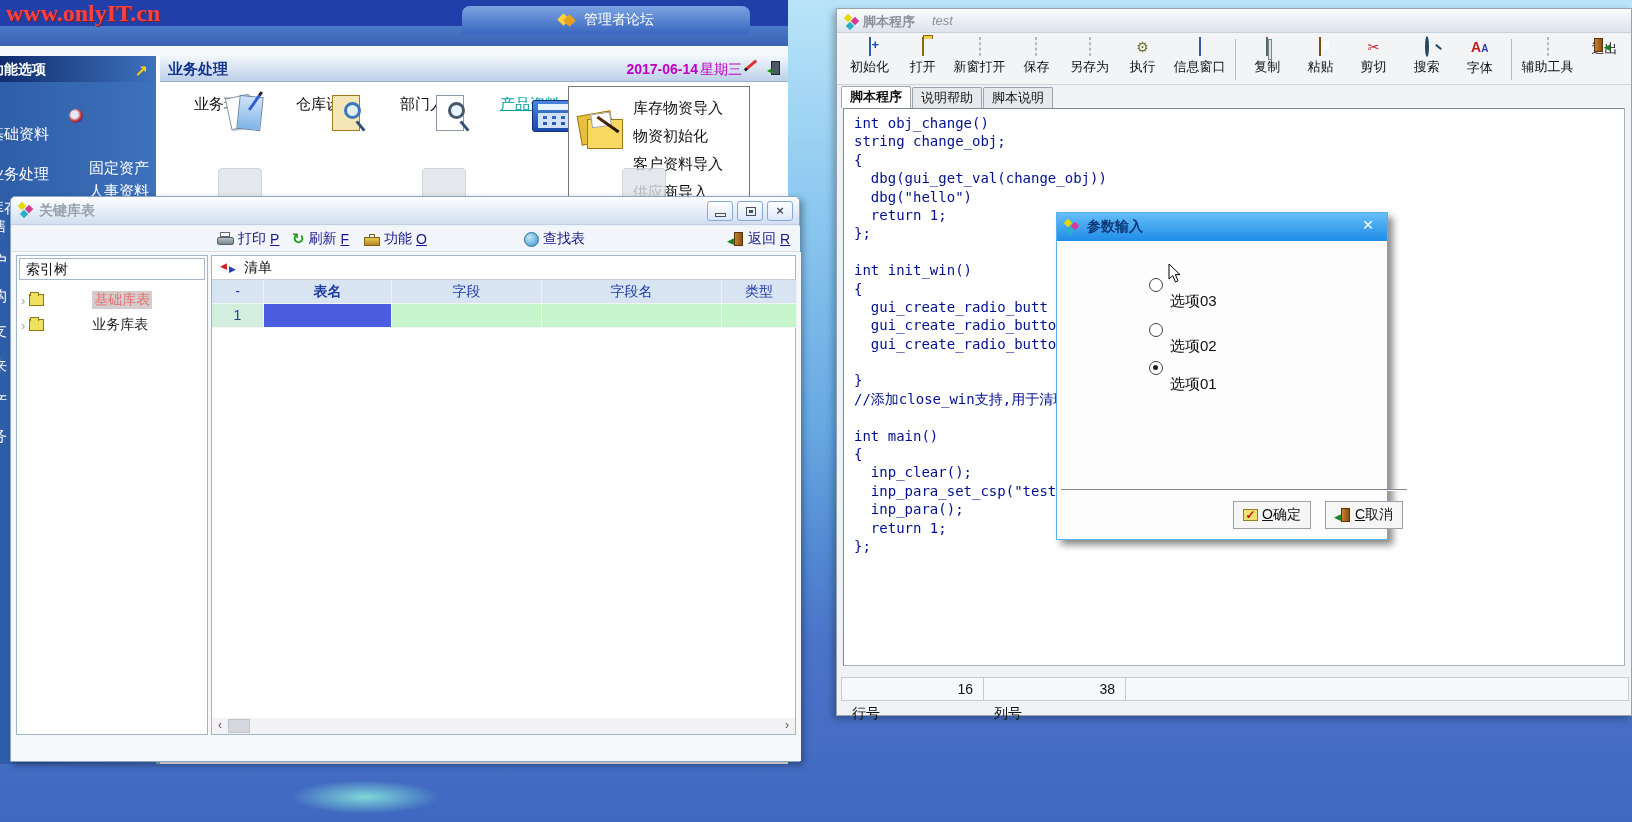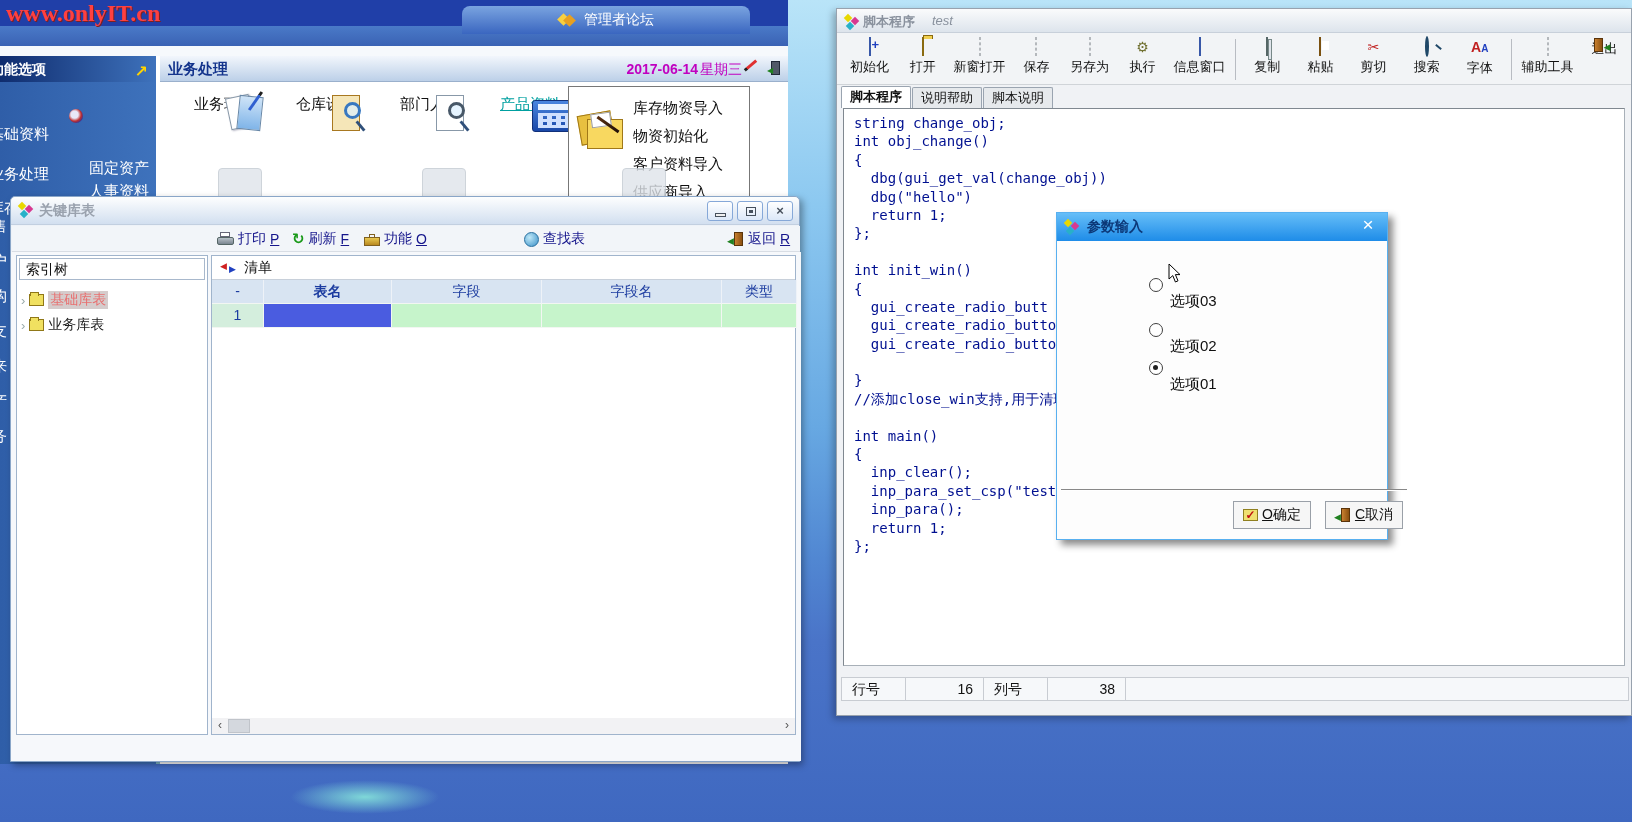--- a/index.html
+++ b/index.html
@@ -148,21 +148,21 @@
     background:#fff; border:1px solid #a0b4cc; }
   .tree-hdr { margin:2px; height:22px; border:1px solid #a8b8cc; font-size:14px;
     line-height:20px; padding-left:6px; color:#111; background:#fff; }
   .tree-item { position:absolute; left:4px; height:20px; display:flex; align-items:center; gap:4px;
     font-size:14px; cursor:pointer; }
   .tw-caret { color:#9aa; font-size:13px; }
   .tree-folder { width:15px; height:12px; background:#f0e060; border:1px solid #907818; position:relative; }
   .tree-folder::before { content:""; position:absolute; left:0; top:-3px; width:7px; height:3px;
     background:#f0e060; border:1px solid #907818; border-bottom:none; }
   .tree-item.selected .t-label { background:#d5cccc; color:#e87070; padding:0 2px; }
-  .tree-item .t-label { color:#202020; }
+  .tree-item .t-label { color:#202020;margin-left:44px; }
 
   .grid-panel { position:absolute; left:200px; top:3px; width:585px; height:480px;
     background:#fff; border:1px solid #a0b4cc; }
   .list-bar { position:absolute; left:0; top:0; width:100%; height:24px;
     border-bottom:1px solid #c8d0da; background:#fff; }
   .ic-swap { position:absolute; left:8px; top:5px; width:16px; height:13px; }
   .ic-swap .r { position:absolute; left:0; top:0; font-size:9px; color:#d02020; font-style:normal; }
   .ic-swap .b { position:absolute; right:0; bottom:0; font-size:9px; color:#2040c0; font-style:normal; }
   .list-title { position:absolute; left:32px; top:3px; font-size:14px; color:#111; }
   .grid-row { position:absolute; left:0; width:585px; height:24px; display:flex; }
@@ -223,21 +223,21 @@
     border:1px solid #9aa4b0; border-bottom:none; background:#e6e9ec; border-radius:2px 2px 0 0; margin-right:1px; }
   .swtab.active { background:#fff; font-weight:bold; position:relative; top:-1px; height:22px; }
   .code-area { position:absolute; left:6px; top:99px; width:782px; height:558px;
     background:#fff; border:1px solid #a8b0b8; border-top-color:#808890; border-left-color:#808890;
     padding:6px 0 0 10px; overflow:hidden; }
   .code-line { height:18.4px; white-space:pre; font-family:"DejaVu Sans Mono","Liberation Mono",monospace;
     font-size:14px; color:#001090; }
   .sw-status { position:absolute; left:4px; top:668px; width:788px; height:24px;
     background:#f6f8fa; border:1px solid #c8ccd2; display:flex; font-size:14px; color:#111; }
   .sw-seg { border-right:1px solid #c8ccd2; line-height:22px; padding:0 10px; }
-  .sw-seg.lab { width:64px; }
+  .sw-seg.lab { width:64px;margin-top:24px; }
   .sw-seg.val { width:78px; text-align:right; }
   .sw-seg.rest { flex:1; border-right:none; }
 
   
   .dialog { position:absolute; left:1056px; top:212px; width:332px; height:328px;
     background:#fdfdfd; border:1px solid #58b0f0; box-shadow:5px 5px 7px rgba(0,0,0,.45);text-decoration:underline; }
   .dlg-titlebar { position:absolute; left:0; top:0; width:100%; height:28px;
     background:linear-gradient(180deg,#66bef8,#1e8ce8); }
   .dlg-title { position:absolute; left:30px; top:5px; font-size:14px; font-weight:bold; color:#0c3878; }
   .dlg-close { position:absolute; right:8px; top:1px; font-size:19px; color:#fff; cursor:pointer;
@@ -529,22 +529,22 @@
       </div>
     </div>
 
     <div class="sw-tabs">
       <div class="swtab active">脚本程序</div>
       <div class="swtab">说明帮助</div>
       <div class="swtab">脚本说明</div>
     </div>
 
     <div class="code-area">
+      <div class="code-line">int obj_change()</div>
       <div class="code-line">string change_obj;</div>
-      <div class="code-line">int obj_change()</div>
       <div class="code-line">{</div>
       <div class="code-line">  dbg(gui_get_val(change_obj))</div>
       <div class="code-line">  dbg("hello")</div>
       <div class="code-line">  return 1;</div>
       <div class="code-line">};</div>
       <div class="code-line"></div>
       <div class="code-line">int init_win()</div>
       <div class="code-line">{</div>
       <div class="code-line">  gui_create_radio_butt</div>
       <div class="code-line">  gui_create_radio_button(</div>

